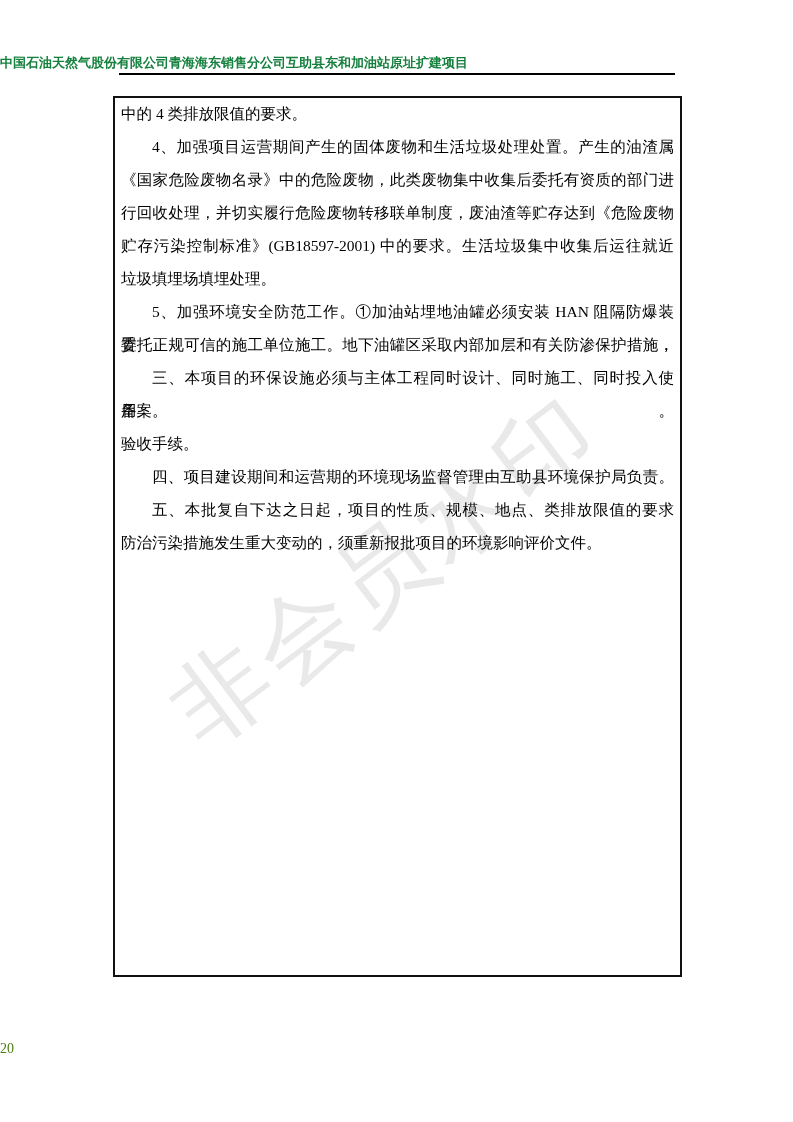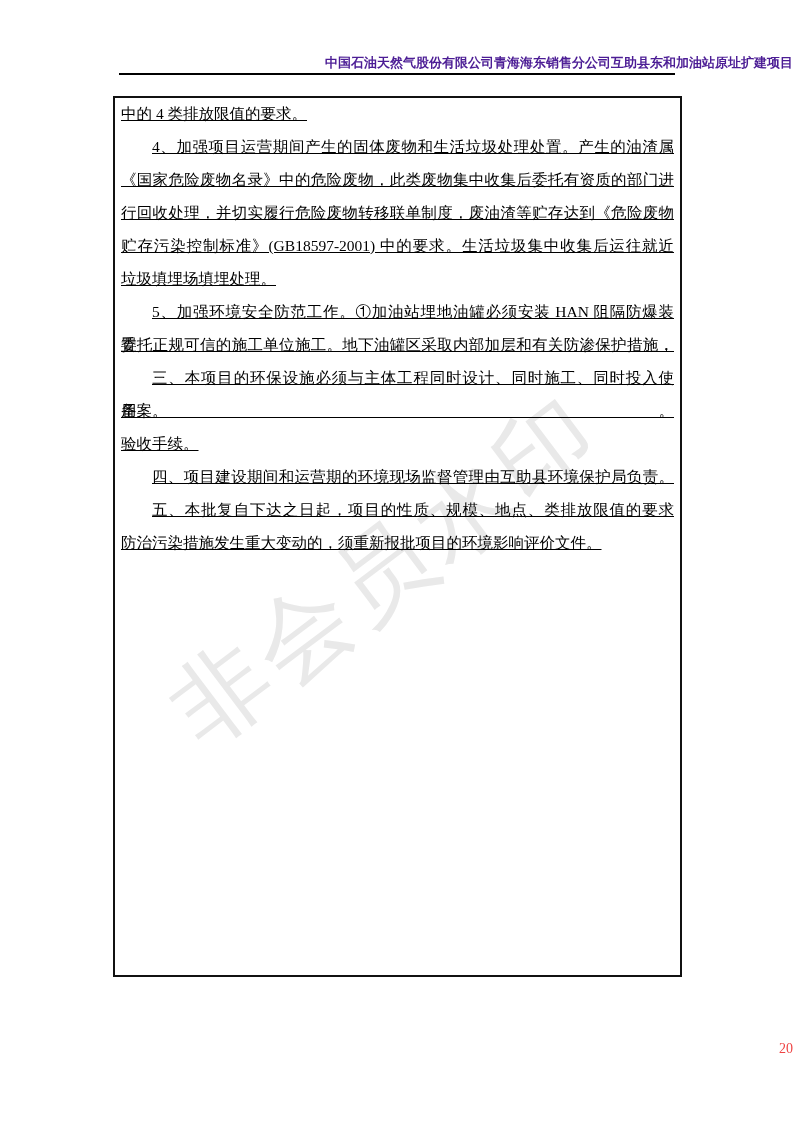--- a/index.html
+++ b/index.html
@@ -11,27 +11,27 @@
     background: #ffffff;
     overflow: hidden;
     font-family: "Liberation Serif", "DejaVu Serif", serif;
     color: #000000;
   }
   .header-title {
     position: absolute;
     top: 55px;
     left: 0;
     width: 100%;
-    text-align: right;
+    text-align: left;
     font-family: "Liberation Sans", "DejaVu Sans", sans-serif;
     font-weight: bold;
     font-size: 13px;
     line-height: 16px;
     letter-spacing: 0px;
-    color: #4c1d95;
+    color: #15803d;
   }
   .header-rule {
     position: absolute;
     top: 73px;
     left: 119px;
     width: 556px;
     height: 0;
     border-top: 2px solid #000000;
   }
   .content-box {
@@ -53,44 +53,43 @@
     letter-spacing: 5px;
     white-space: nowrap;
     z-index: 0;
     user-select: none;
   }
   .text-area {
     position: relative;
     z-index: 1;
     margin-top: -1px;
     padding: 0 6px 0 6px;
-    text-decoration: underline;
   }
   .line {
     height: 33px;
     line-height: 33px;
     font-size: 15.5px;
     white-space: nowrap;
     text-align: justify;
     text-justify: inter-character;
   }
   .line.fill {
     white-space: normal;
     text-align-last: justify;
   }
   .line.indent { text-indent: 31px; }
   .page-number {
     position: absolute;
     top: 1040px;
     left: 0;
     width: 100%;
-    text-align: right;
+    text-align: left;
     font-size: 14px;
     line-height: 17px;
-    color: #ef4444;
+    color: #4d7c0f;
   }
 </style>
 </head>
 <body>
 
 <div class="page">
 
   <div class="header-title">中国石油天然气股份有限公司青海海东销售分公司互助县东和加油站原址扩建项目</div>
 
   <div class="header-rule"></div>

